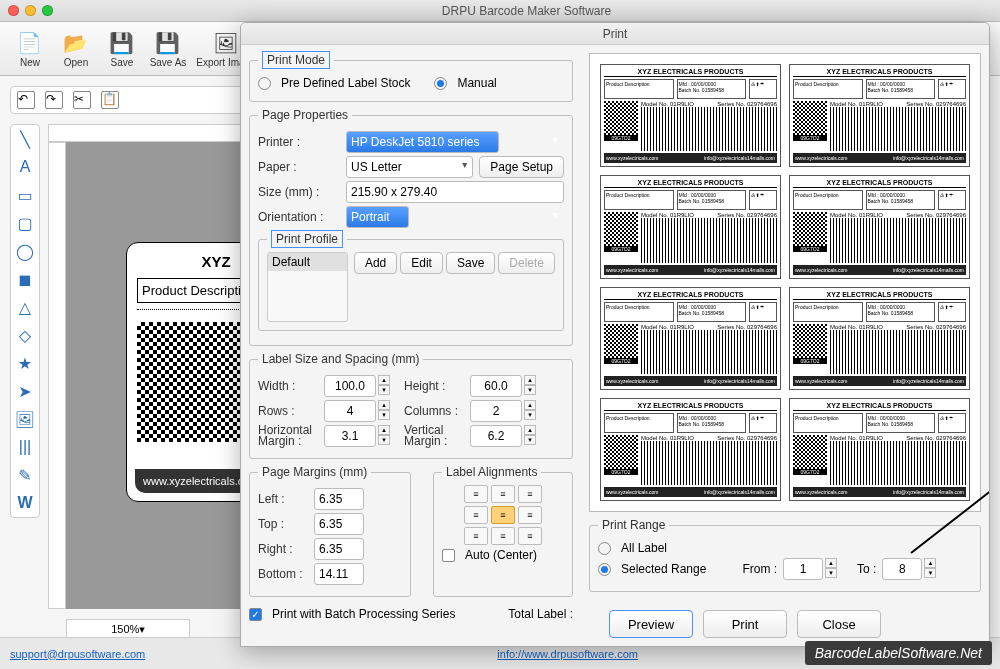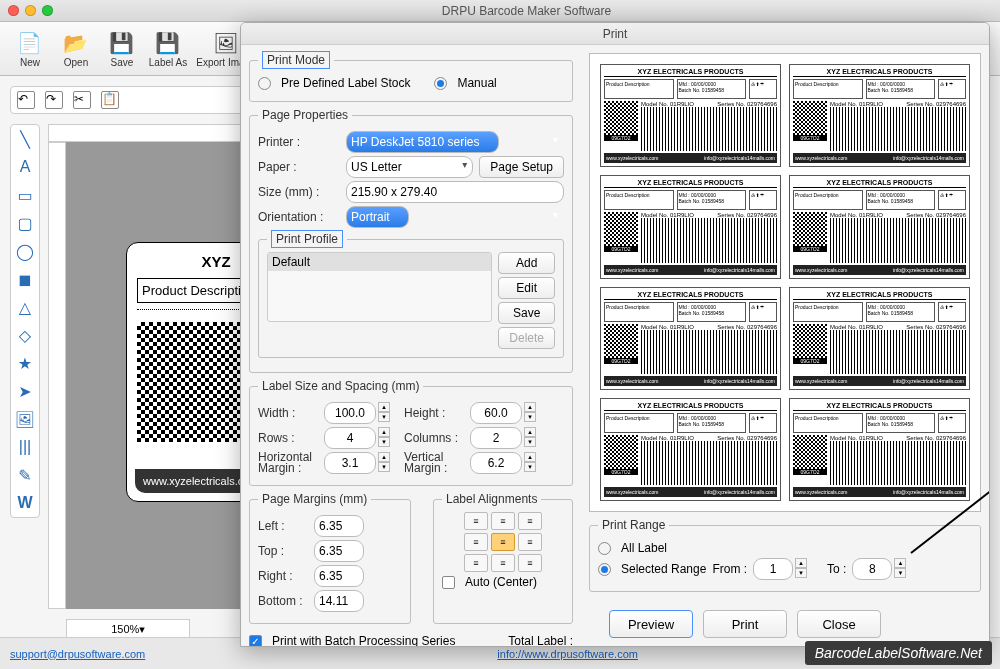--- a/index.html
+++ b/index.html
@@ -45,40 +45,40 @@
 .dlg-title{height:22px;background:linear-gradient(#f0f0f0,#e2e2e2);border-bottom:1px solid #ccc;text-align:center;font-size:12px;line-height:22px;color:#444}
 .dlg-body{display:flex;height:calc(100% - 22px)}
 .dlg-left{width:340px;padding:8px;overflow-y:auto}
 .dlg-right{flex:1;padding:8px;display:flex;flex-direction:column}
 
 fieldset{border:1px solid #bfbfbf;border-radius:3px;margin-bottom:6px;padding:6px 8px 8px;font-size:12px}
 legend{font-size:12px;color:#333;padding:0 4px}
 .legend-hl{border:1px solid #4a90ff;padding:1px 4px}
 .row{display:flex;align-items:center;gap:6px;margin:3px 0}
 .lbl{width:82px;color:#333}
-select,input[type=text]{height:22px;border:1px solid #bbb;border-radius:9px;padding:0 4px;font-size:12px;background:#fff}
+select,input[type=text]{height:22px;border:1px solid #bbb;border-radius:3px;padding:0 4px;font-size:12px;background:#fff}
 select{appearance:none;background:linear-gradient(#5aa0ff,#2a7be8);color:#fff;padding-right:18px}
 select.plain{background:#fff;color:#000}
 .selwrap{position:relative;flex:1}
 .selwrap:after{content:"▾";position:absolute;right:6px;top:3px;color:#fff;font-size:10px;pointer-events:none}
 .selwrap.plain:after{color:#555}
 .btn{height:22px;padding:0 10px;border:1px solid #bbb;border-radius:4px;background:linear-gradient(#fff,#eee);font-size:12px;cursor:pointer}
 .btn:disabled{color:#aaa}
 .numfield{display:flex;}
 .numfield input{width:52px;text-align:center}
 .stepper{display:flex;flex-direction:column;margin-left:2px}
 .stepper span{width:12px;height:10px;border:1px solid #bbb;background:#f6f6f6;font-size:7px;line-height:8px;text-align:center;cursor:pointer}
 .radio{width:13px;height:13px;border:1px solid #888;border-radius:50%;display:inline-flex;align-items:center;justify-content:center;margin-right:4px}
 .radio.on:after{content:"";width:7px;height:7px;background:#1f7ae6;border-radius:50%}
 .chk{width:13px;height:13px;border:1px solid #888;border-radius:2px;display:inline-flex;align-items:center;justify-content:center;margin-right:4px;background:#1f7ae6;color:#fff;font-size:10px}
 .chk.off{background:#fff;color:transparent}
 .profilebox{display:flex;gap:6px}
 .plist{flex:1;height:70px;border:1px solid #ccc;background:#f8f8f8;border-radius:3px;}
 .plist .sel{background:#e0e0e0;padding:2px 4px}
-.pbtns{display:flex;flex-direction:column;gap:3px}
+.pbtns{display:flex;flex-direction:row;gap:3px}
 .align-grid{display:grid;grid-template-columns:repeat(3,24px);grid-template-rows:repeat(3,18px);gap:3px;justify-content:center}
 .align-grid .c{border:1px solid #bbb;border-radius:2px;background:#f8f8f8;display:flex;align-items:center;justify-content:center;font-size:9px}
 .align-grid .c.on{background:#ffd27a;border-color:#d89a2b}
 
 
 .preview{flex:1;border:1px solid #bbb;background:#fff;padding:10px;overflow:hidden}
 .sheet{width:100%;height:100%;display:grid;grid-template-columns:1fr 1fr;grid-template-rows:repeat(4,1fr);gap:8px}
 .plabel{border:1px solid #555;font-size:6px;padding:3px;display:flex;flex-direction:column}
 .plabel .t{text-align:center;font-weight:bold;font-size:7px;border-bottom:1px solid #000;padding-bottom:1px;margin-bottom:2px}
 .plabel .r1{display:flex;gap:3px;height:20px}
@@ -118,21 +118,21 @@
   <div class="tbtn">
       <div class="ic">📂</div>
       <span>Open</span>
     </div>
   <div class="tbtn">
       <div class="ic">💾</div>
       <span>Save</span>
     </div>
   <div class="tbtn">
       <div class="ic">💾</div>
-      <span>Label As</span>
+      <span>Save As</span>
     </div>
   <div class="tbtn" style="width:68px">
       <div class="ic">🖼</div>
       <span>Export Image</span>
     </div>
 </div>
 
 <div class="workarea">
   <div class="edittb">
     <span class="sq">↶</span>
@@ -541,21 +541,21 @@
 
       <fieldset class="prange">
         <legend>Print Range</legend>
         <div class="row">
             <span class="radio"></span>
             <span>All Label</span>
           </div>
         <div class="row">
           <span class="radio on"></span>
             <span>Selected Range</span>
-          <span style="">From :</span>
+          <span style="margin-left:30px">From :</span>
           <div class="numfield">
               <input type="text" style="width: 40px;" value="1">
               <div class="stepper">
                 <span>▴</span>
                 <span>▾</span>
               </div>
             </div>
           <span style="margin-left:14px">To :</span>
           <div class="numfield">
               <input type="text" style="width: 40px;" value="8">

